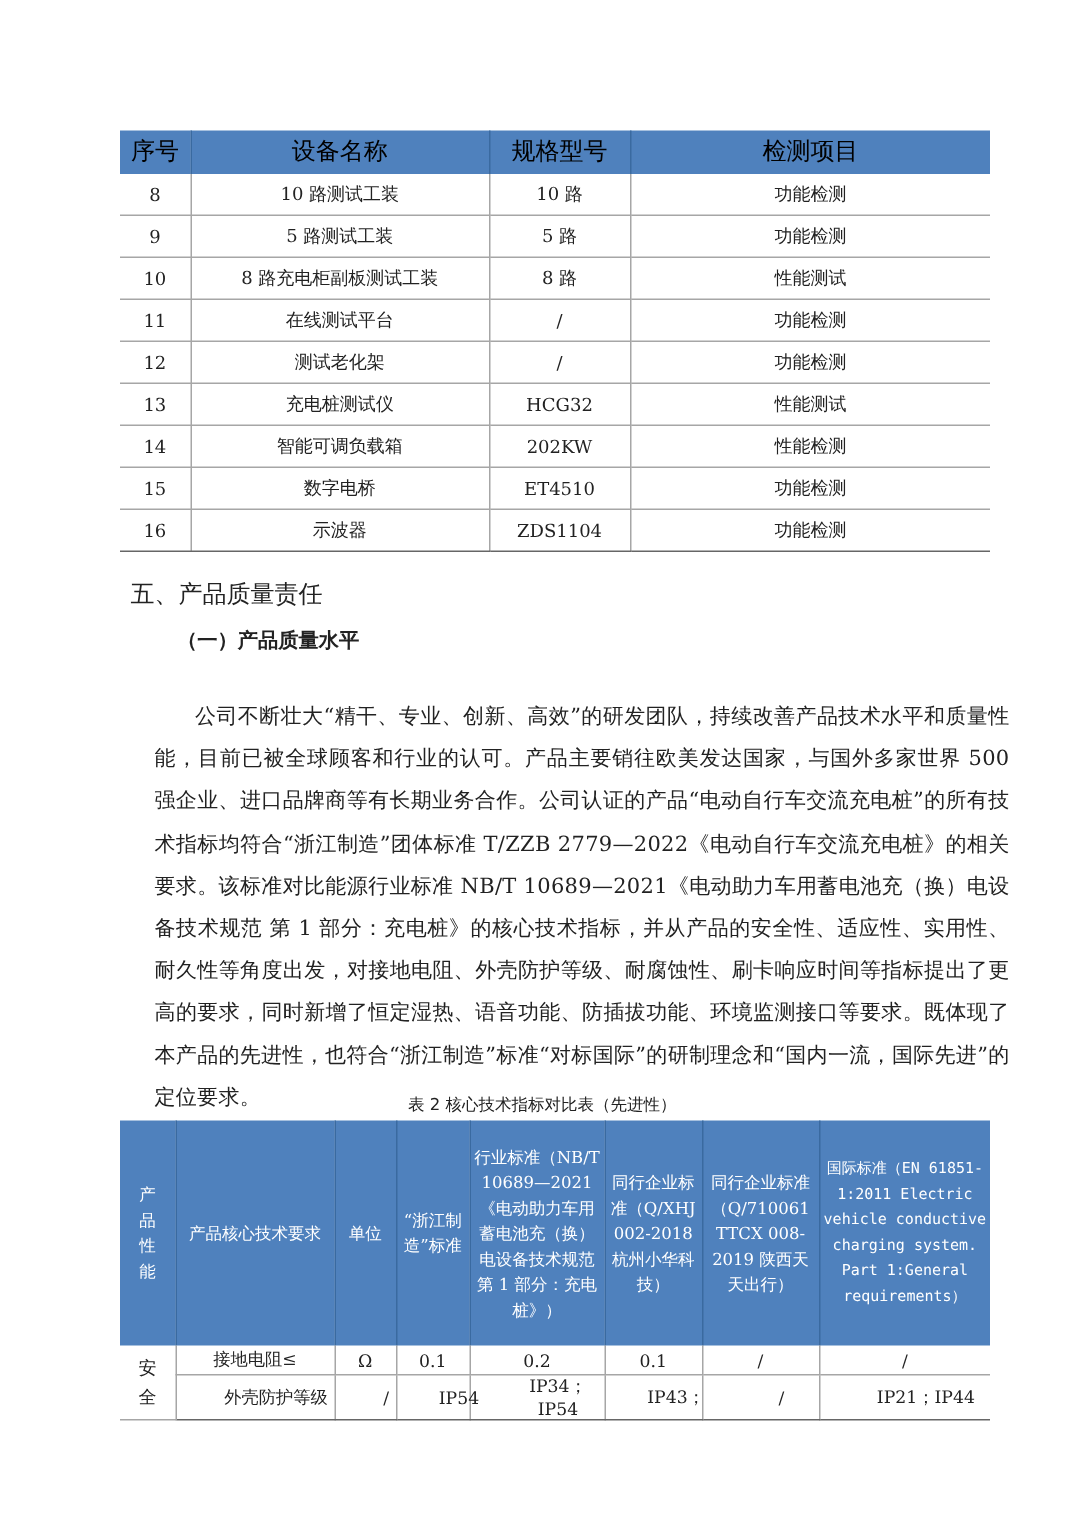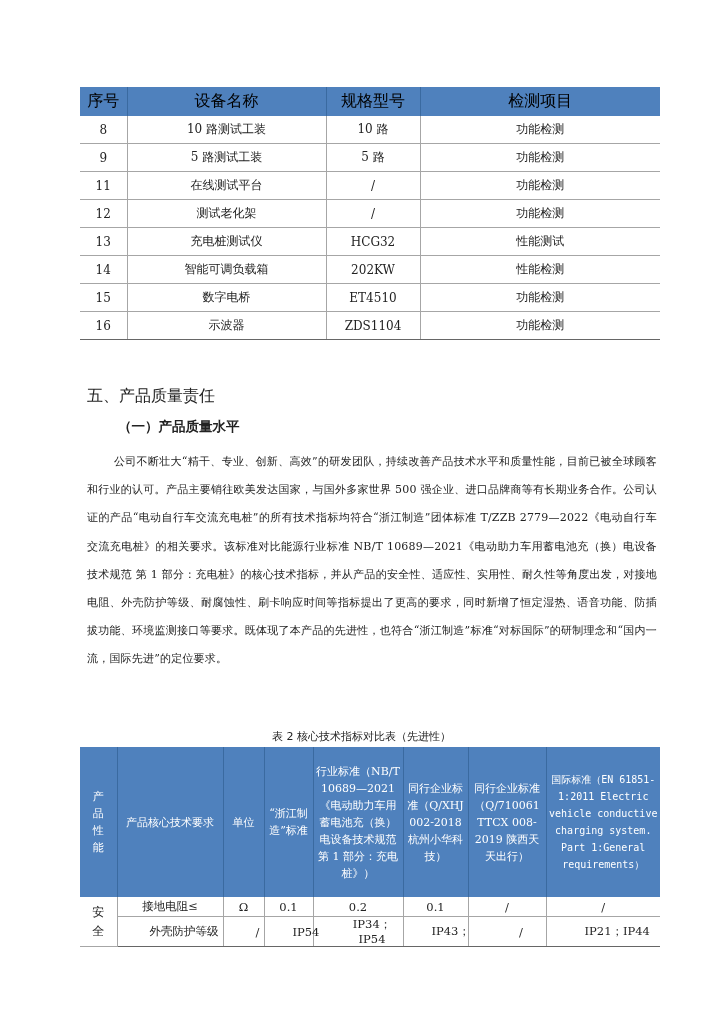--- a/index.html
+++ b/index.html
@@ -11,22 +11,22 @@
   #equip-table { position: absolute; left: 80px; top: 87px; width: 580px; font-size: 12px; }
   #equip-table th { background: #4f81bd; color: #000000; font-weight: normal; height: 27px;
                     border-right: 1px solid #3a6aa0; font-family: "DejaVu Sans", sans-serif; font-size: 16px; }
   #equip-table td { height: 27px; text-align: center; border-bottom: 1px solid #a6a6a6;
                     border-right: 1px solid #a6a6a6; padding: 0; }
   #equip-table td:last-child, #equip-table th:last-child { border-right: none; }
   #equip-table tr:last-child td { border-bottom: 1.5px solid #666; }
 
   .h1 { position: absolute; left: 87px; top: 386px; font-size: 16px; font-family: "DejaVu Sans", sans-serif; font-weight: normal; margin: 0; }
   .h2 { position: absolute; left: 118px; top: 418px; font-size: 13.5px; font-family: "DejaVu Sans", sans-serif; font-weight: bold; margin: 0; }
-  .para { position: absolute; left: 87px; top: 448px; width: 570px; font-size: 11px; line-height: 28.2px;
-          text-indent: 27px; margin: 0; text-align: justify; letter-spacing: 0.2px; }
+  .para { position: absolute; left: 87px; top: 448px; width: 570px; font-size: 14px; line-height: 28.2px;
+          text-indent: 27px; margin: 16px; text-align: justify; letter-spacing: 0.2px; }
 
   .caption { position: absolute; left: 0; width: 723px; top: 729px; text-align: center; font-size: 11px;
              font-weight: normal; font-family: "DejaVu Sans", sans-serif; }
 
   #tech-table { position: absolute; left: 80px; top: 747px; width: 580px; font-size: 11px; }
   #tech-table th { background: #4f81bd; color: #fff; font-weight: normal; border-right: 1px solid #3a6aa0;
                    padding: 2px 2px; line-height: 17px; font-size: 11px; vertical-align: middle; }
   #tech-table th:last-child { border-right: none; }
   #tech-table th.en { font-family: "DejaVu Sans Mono", "Liberation Mono", monospace; font-size: 10px; }
   #tech-table td { height: 19px; text-align: center; border-right: 1px solid #a6a6a6; border-bottom: 1px solid #a6a6a6; padding: 0; font-size: 11.5px; }
@@ -59,20 +59,26 @@
           <td>8</td>
           <td>10 路测试工装</td>
           <td>10 路</td>
           <td>功能检测</td>
         </tr>
         <tr>
           <td>9</td>
           <td>5 路测试工装</td>
           <td>5 路</td>
           <td>功能检测</td>
+        </tr>
+        <tr>
+          <td>10</td>
+          <td>8 路充电柜副板测试工装</td>
+          <td>8 路</td>
+          <td>性能测试</td>
         </tr>
         <tr>
           <td>11</td>
           <td>在线测试平台</td>
           <td>/</td>
           <td>功能检测</td>
         </tr>
         <tr>
           <td>12</td>
           <td>测试老化架</td>

